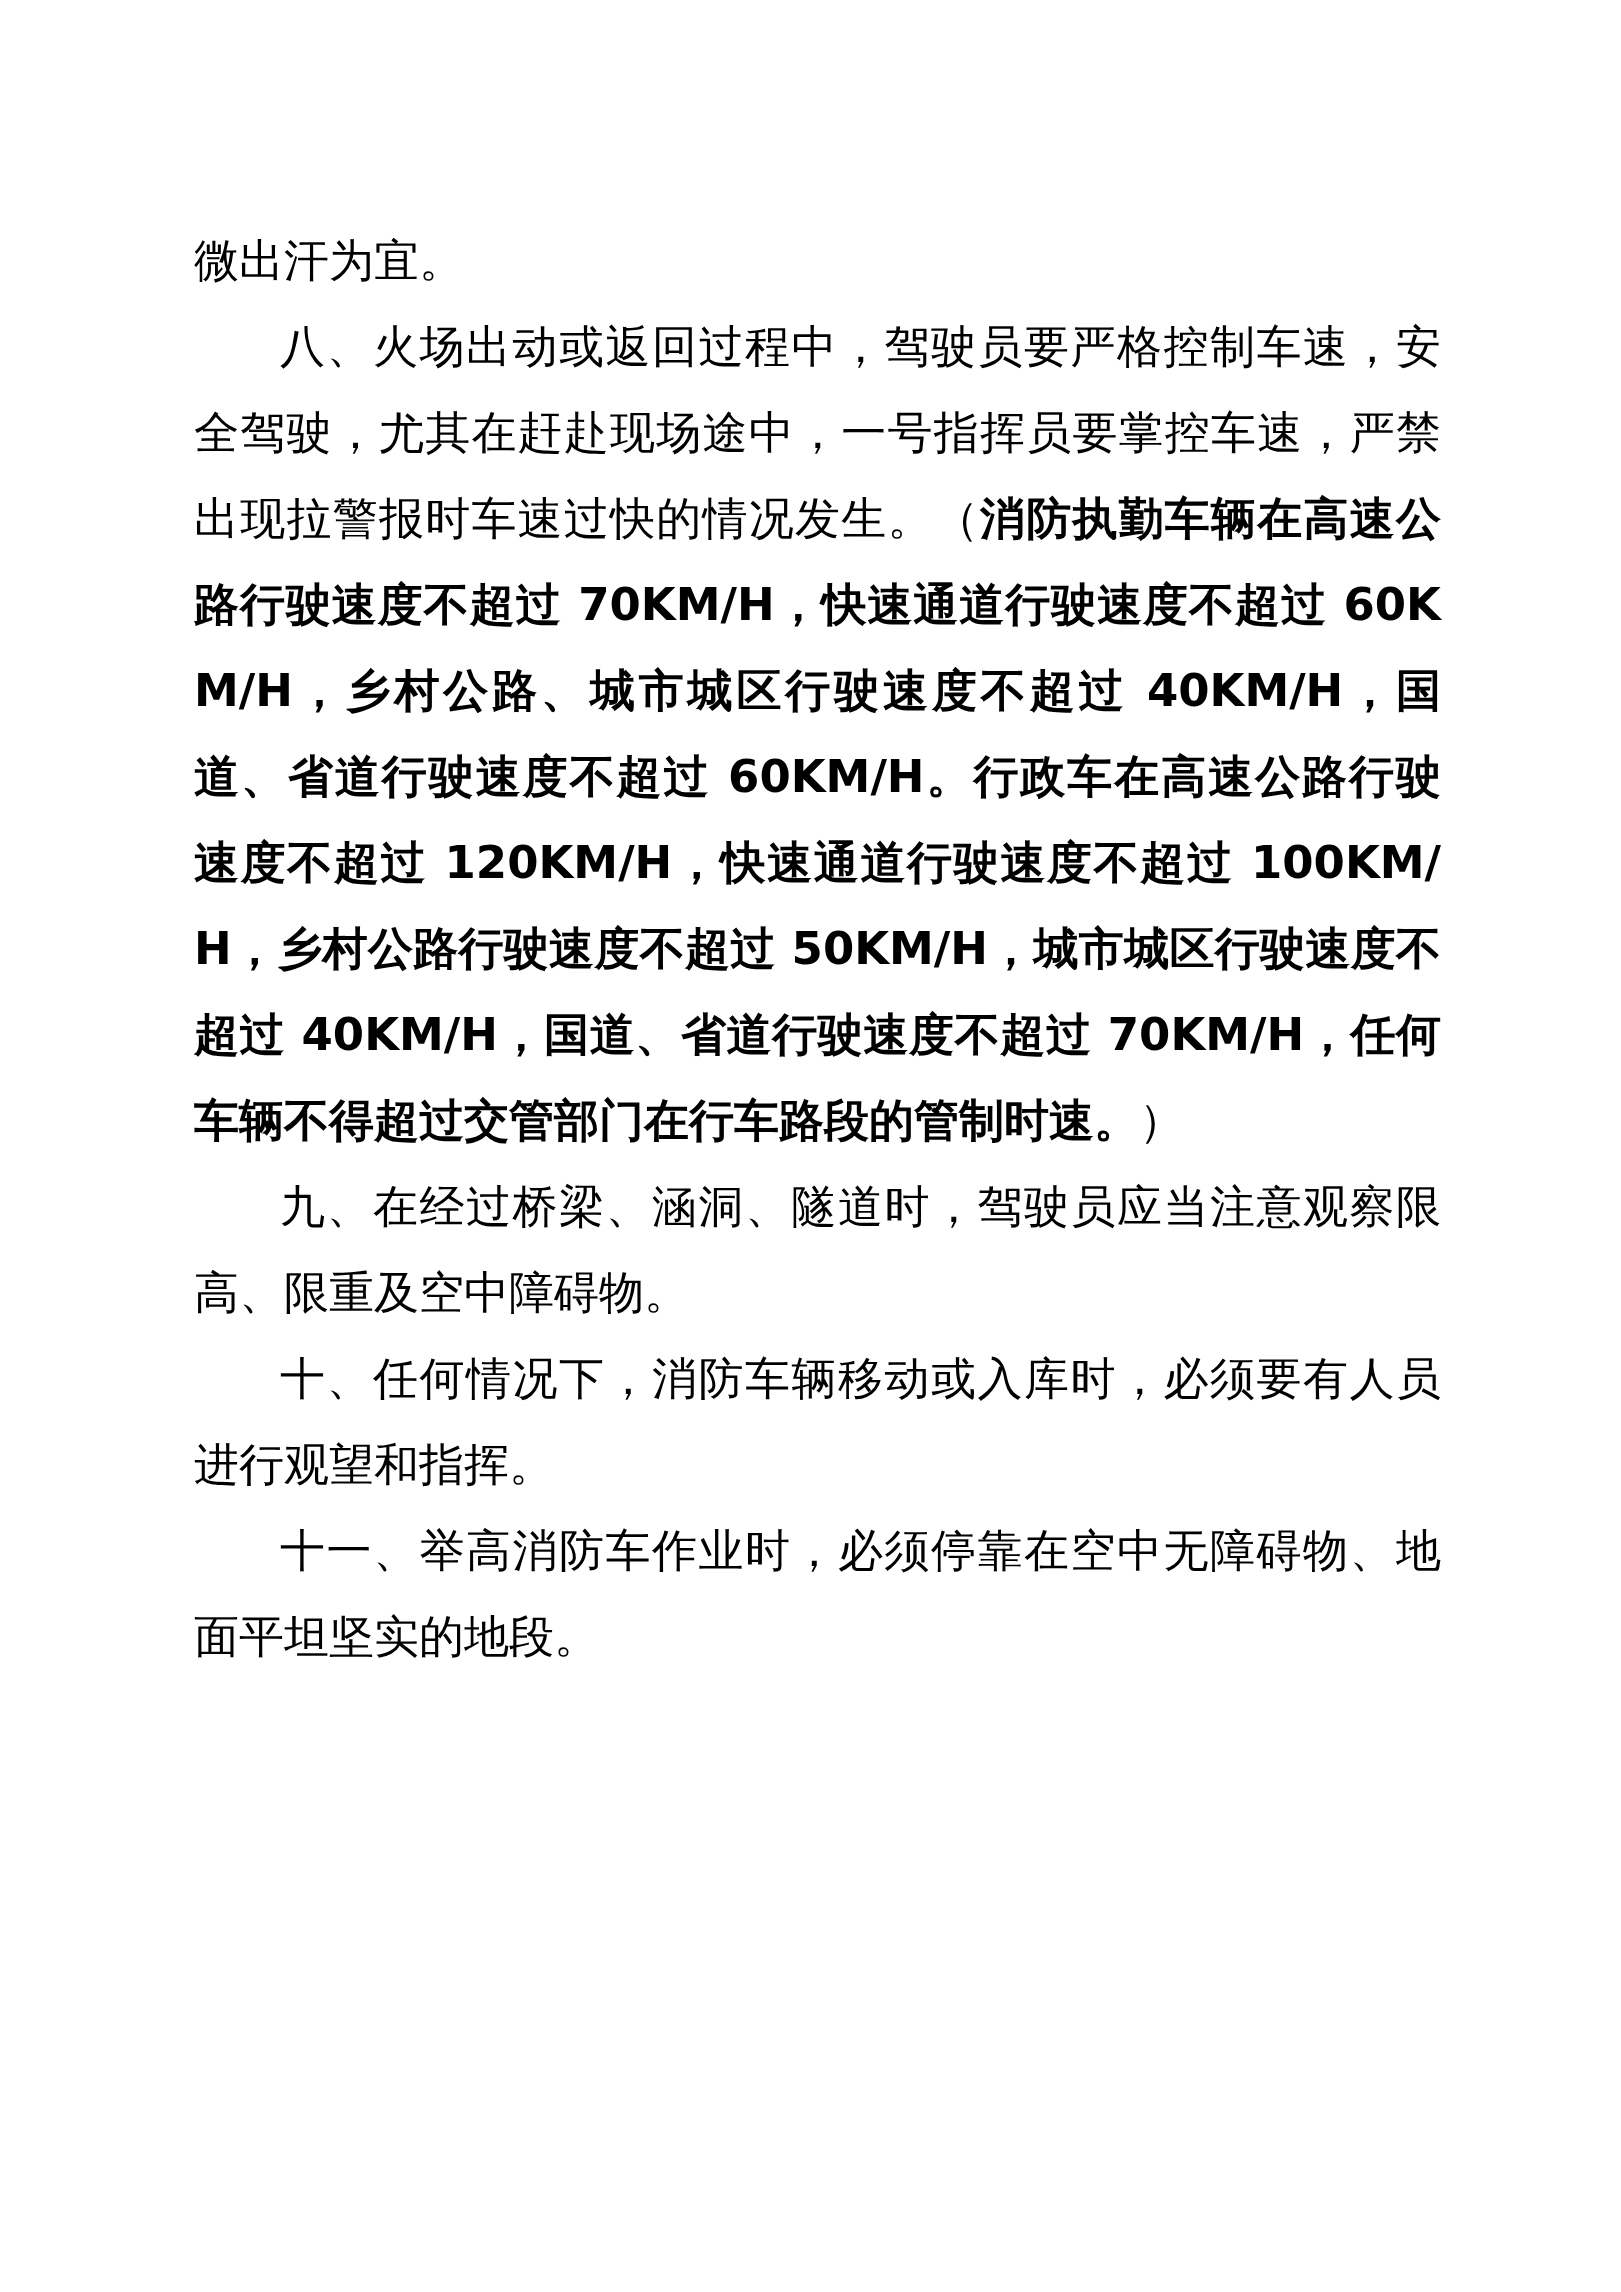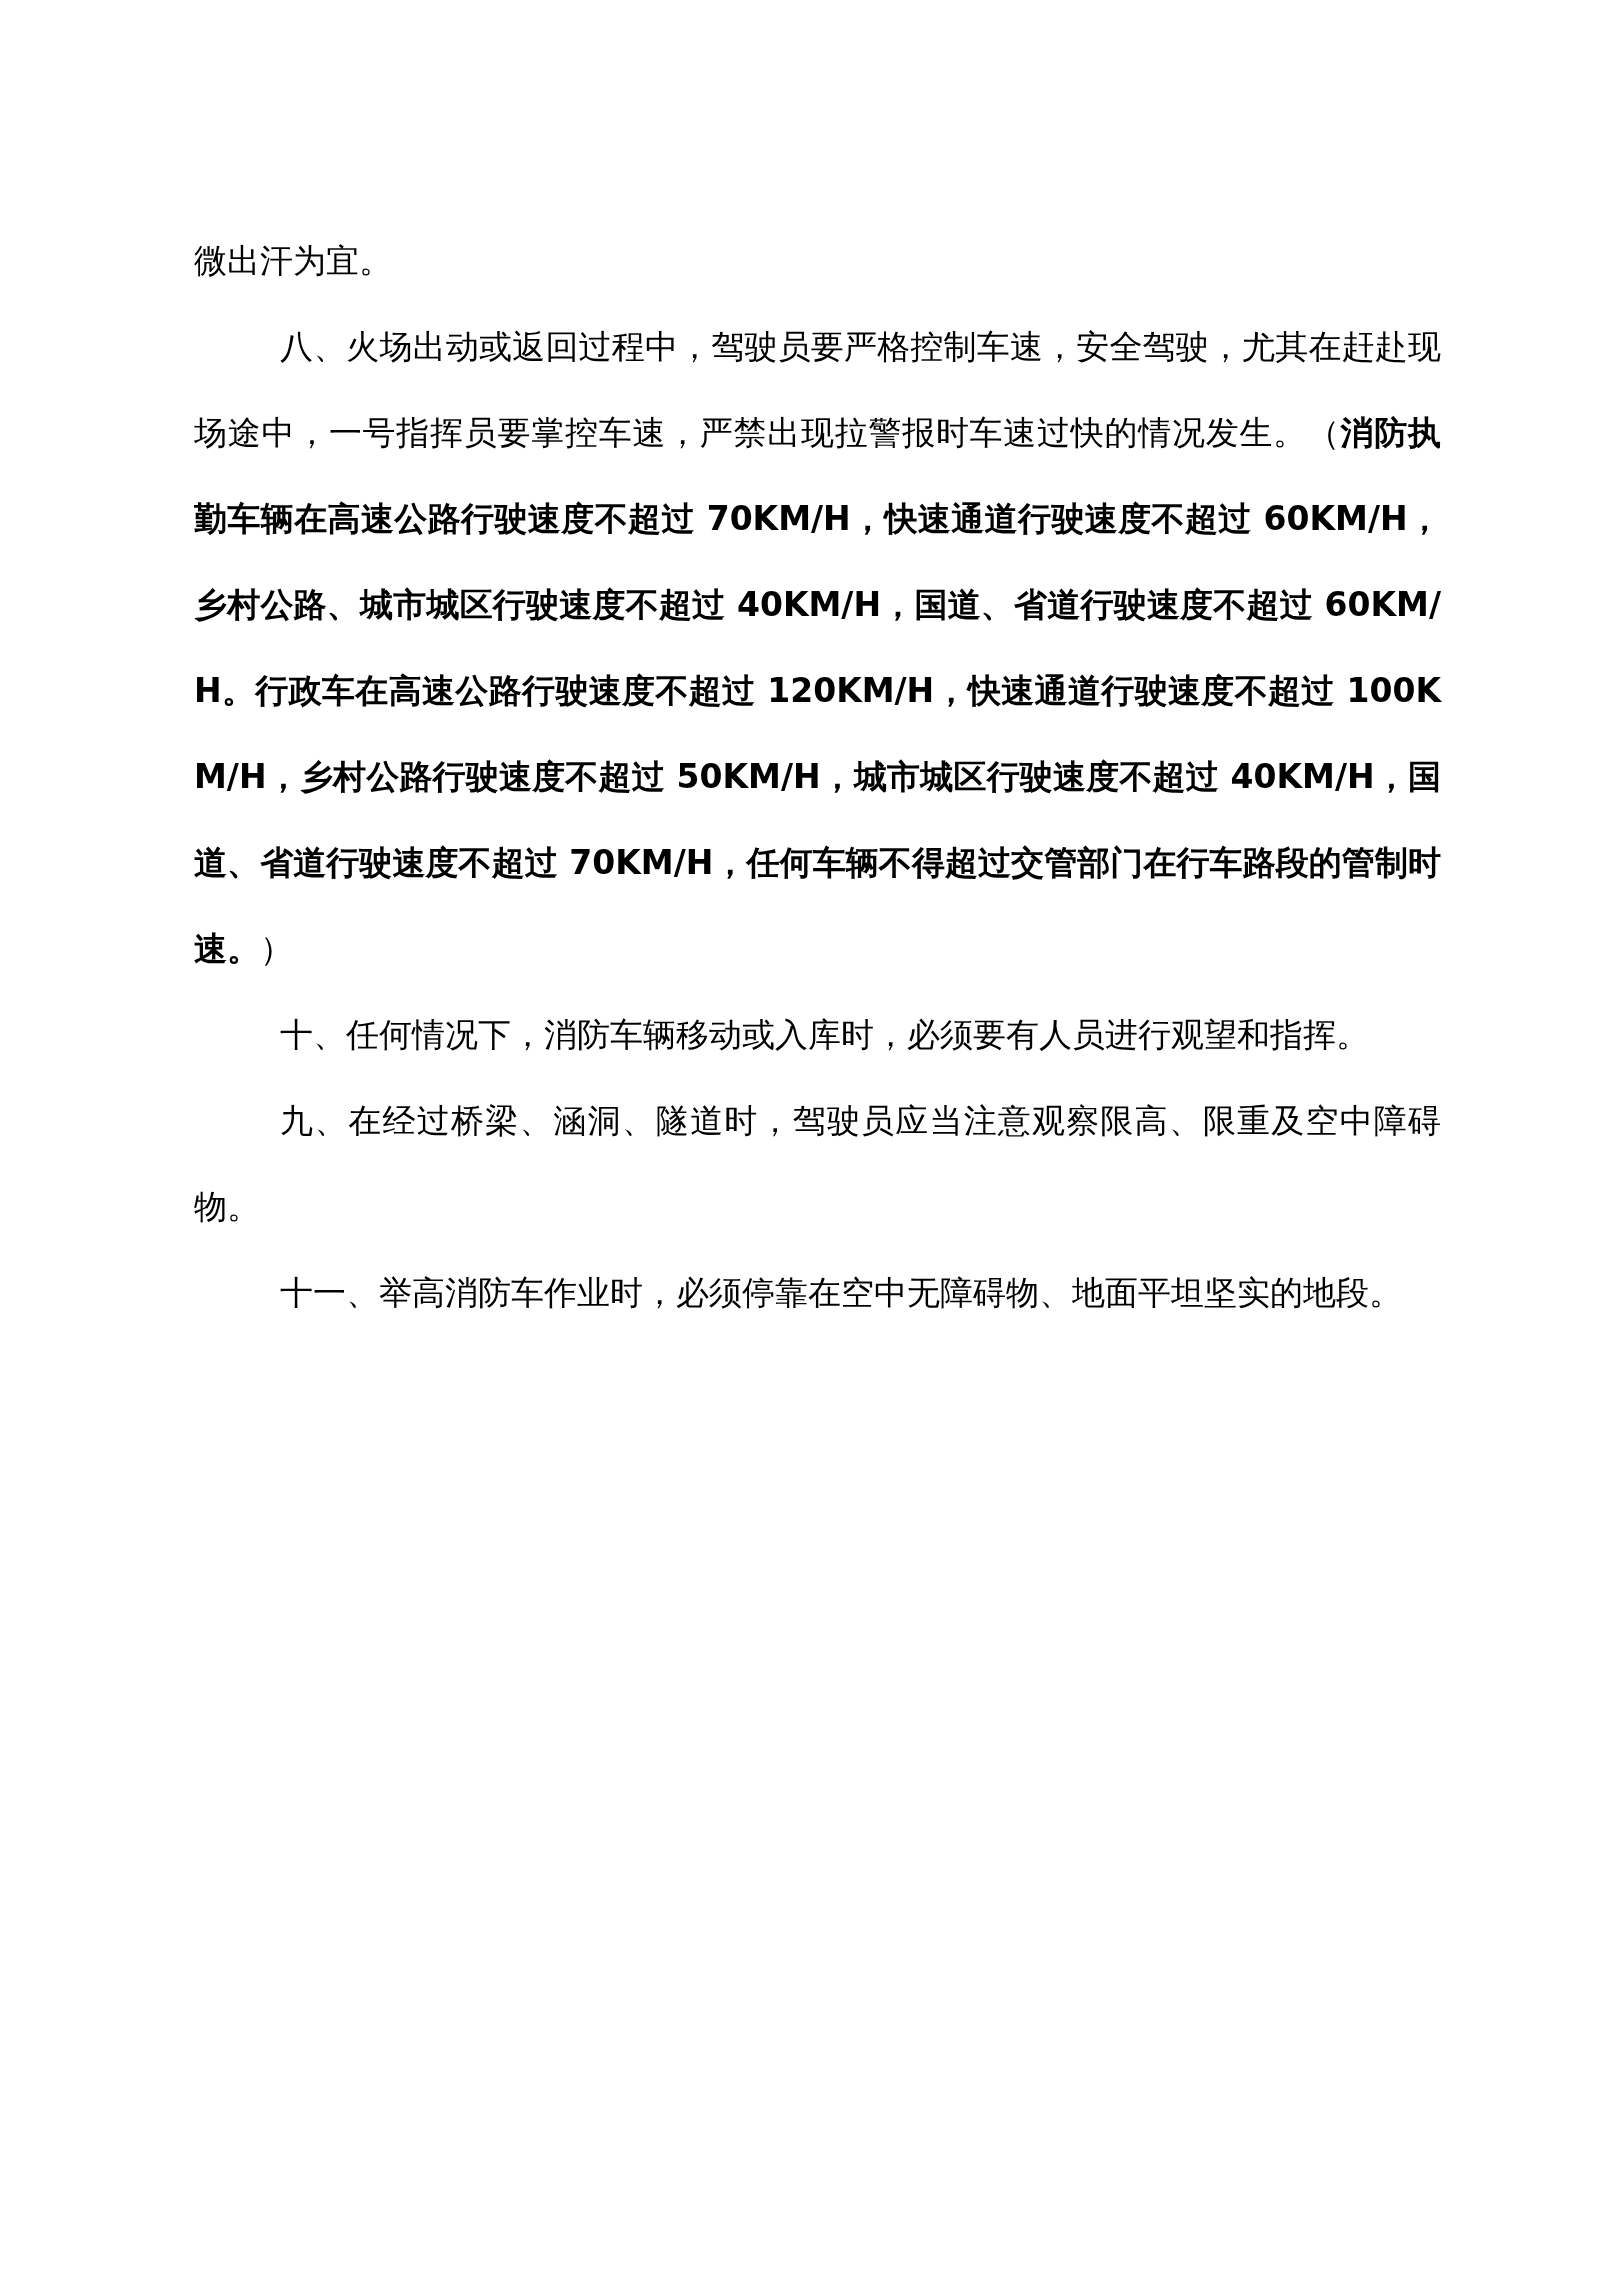--- a/index.html
+++ b/index.html
@@ -16,21 +16,21 @@
       color: #000000;
     }
     .page {
       position: absolute;
       left: 194px;
       top: 218px;
       width: 1247px;
     }
     .para {
       margin: 0;
-      font-size: 33px;
+      font-size: 45px;
       line-height: 86px;
       text-align: justify;
       text-justify: inter-character;
       letter-spacing: 0px;
       word-break: break-all;
     }
     .para.indent {
       text-indent: 86px;
     }
     .bold {
@@ -39,19 +39,19 @@
   </style>
 </head>
 <body>
 
 <div class="page">
   <p class="para"><span>微出汗为宜。</span></p>
 
 
   <p class="para indent"><span>八、火场出动或返回过程中，驾驶员要严格控制车速，安全驾驶，尤其在赶赴现场途中，一号指挥员要掌控车速，严禁出现拉警报时车速过快的情况发生。（</span><span class="bold">消防执勤车辆在高速公路行驶速度不超过 70KM/H，快速通道行驶速度不超过 60KM/H，乡村公路、城市城区行驶速度不超过 40KM/H，国道、省道行驶速度不超过 60KM/H。行政车在高速公路行驶速度不超过 120KM/H，快速通道行驶速度不超过 100KM/H，乡村公路行驶速度不超过 50KM/H，城市城区行驶速度不超过 40KM/H，国道、省道行驶速度不超过 70KM/H，任何车辆不得超过交管部门在行车路段的管制时速。</span><span>）</span></p>
 
+  <p class="para indent"><span>九、在经过桥梁、涵洞、隧道时，驾驶员应当注意观察限高、限重及空中障碍物。</span></p>
+
   <p class="para indent"><span>十、任何情况下，消防车辆移动或入库时，必须要有人员进行观望和指挥。</span></p>
-
-  <p class="para indent"><span>九、在经过桥梁、涵洞、隧道时，驾驶员应当注意观察限高、限重及空中障碍物。</span></p>
 
   <p class="para indent"><span>十一、举高消防车作业时，必须停靠在空中无障碍物、地面平坦坚实的地段。</span></p>
 </div>
 
 
 </body></html>

